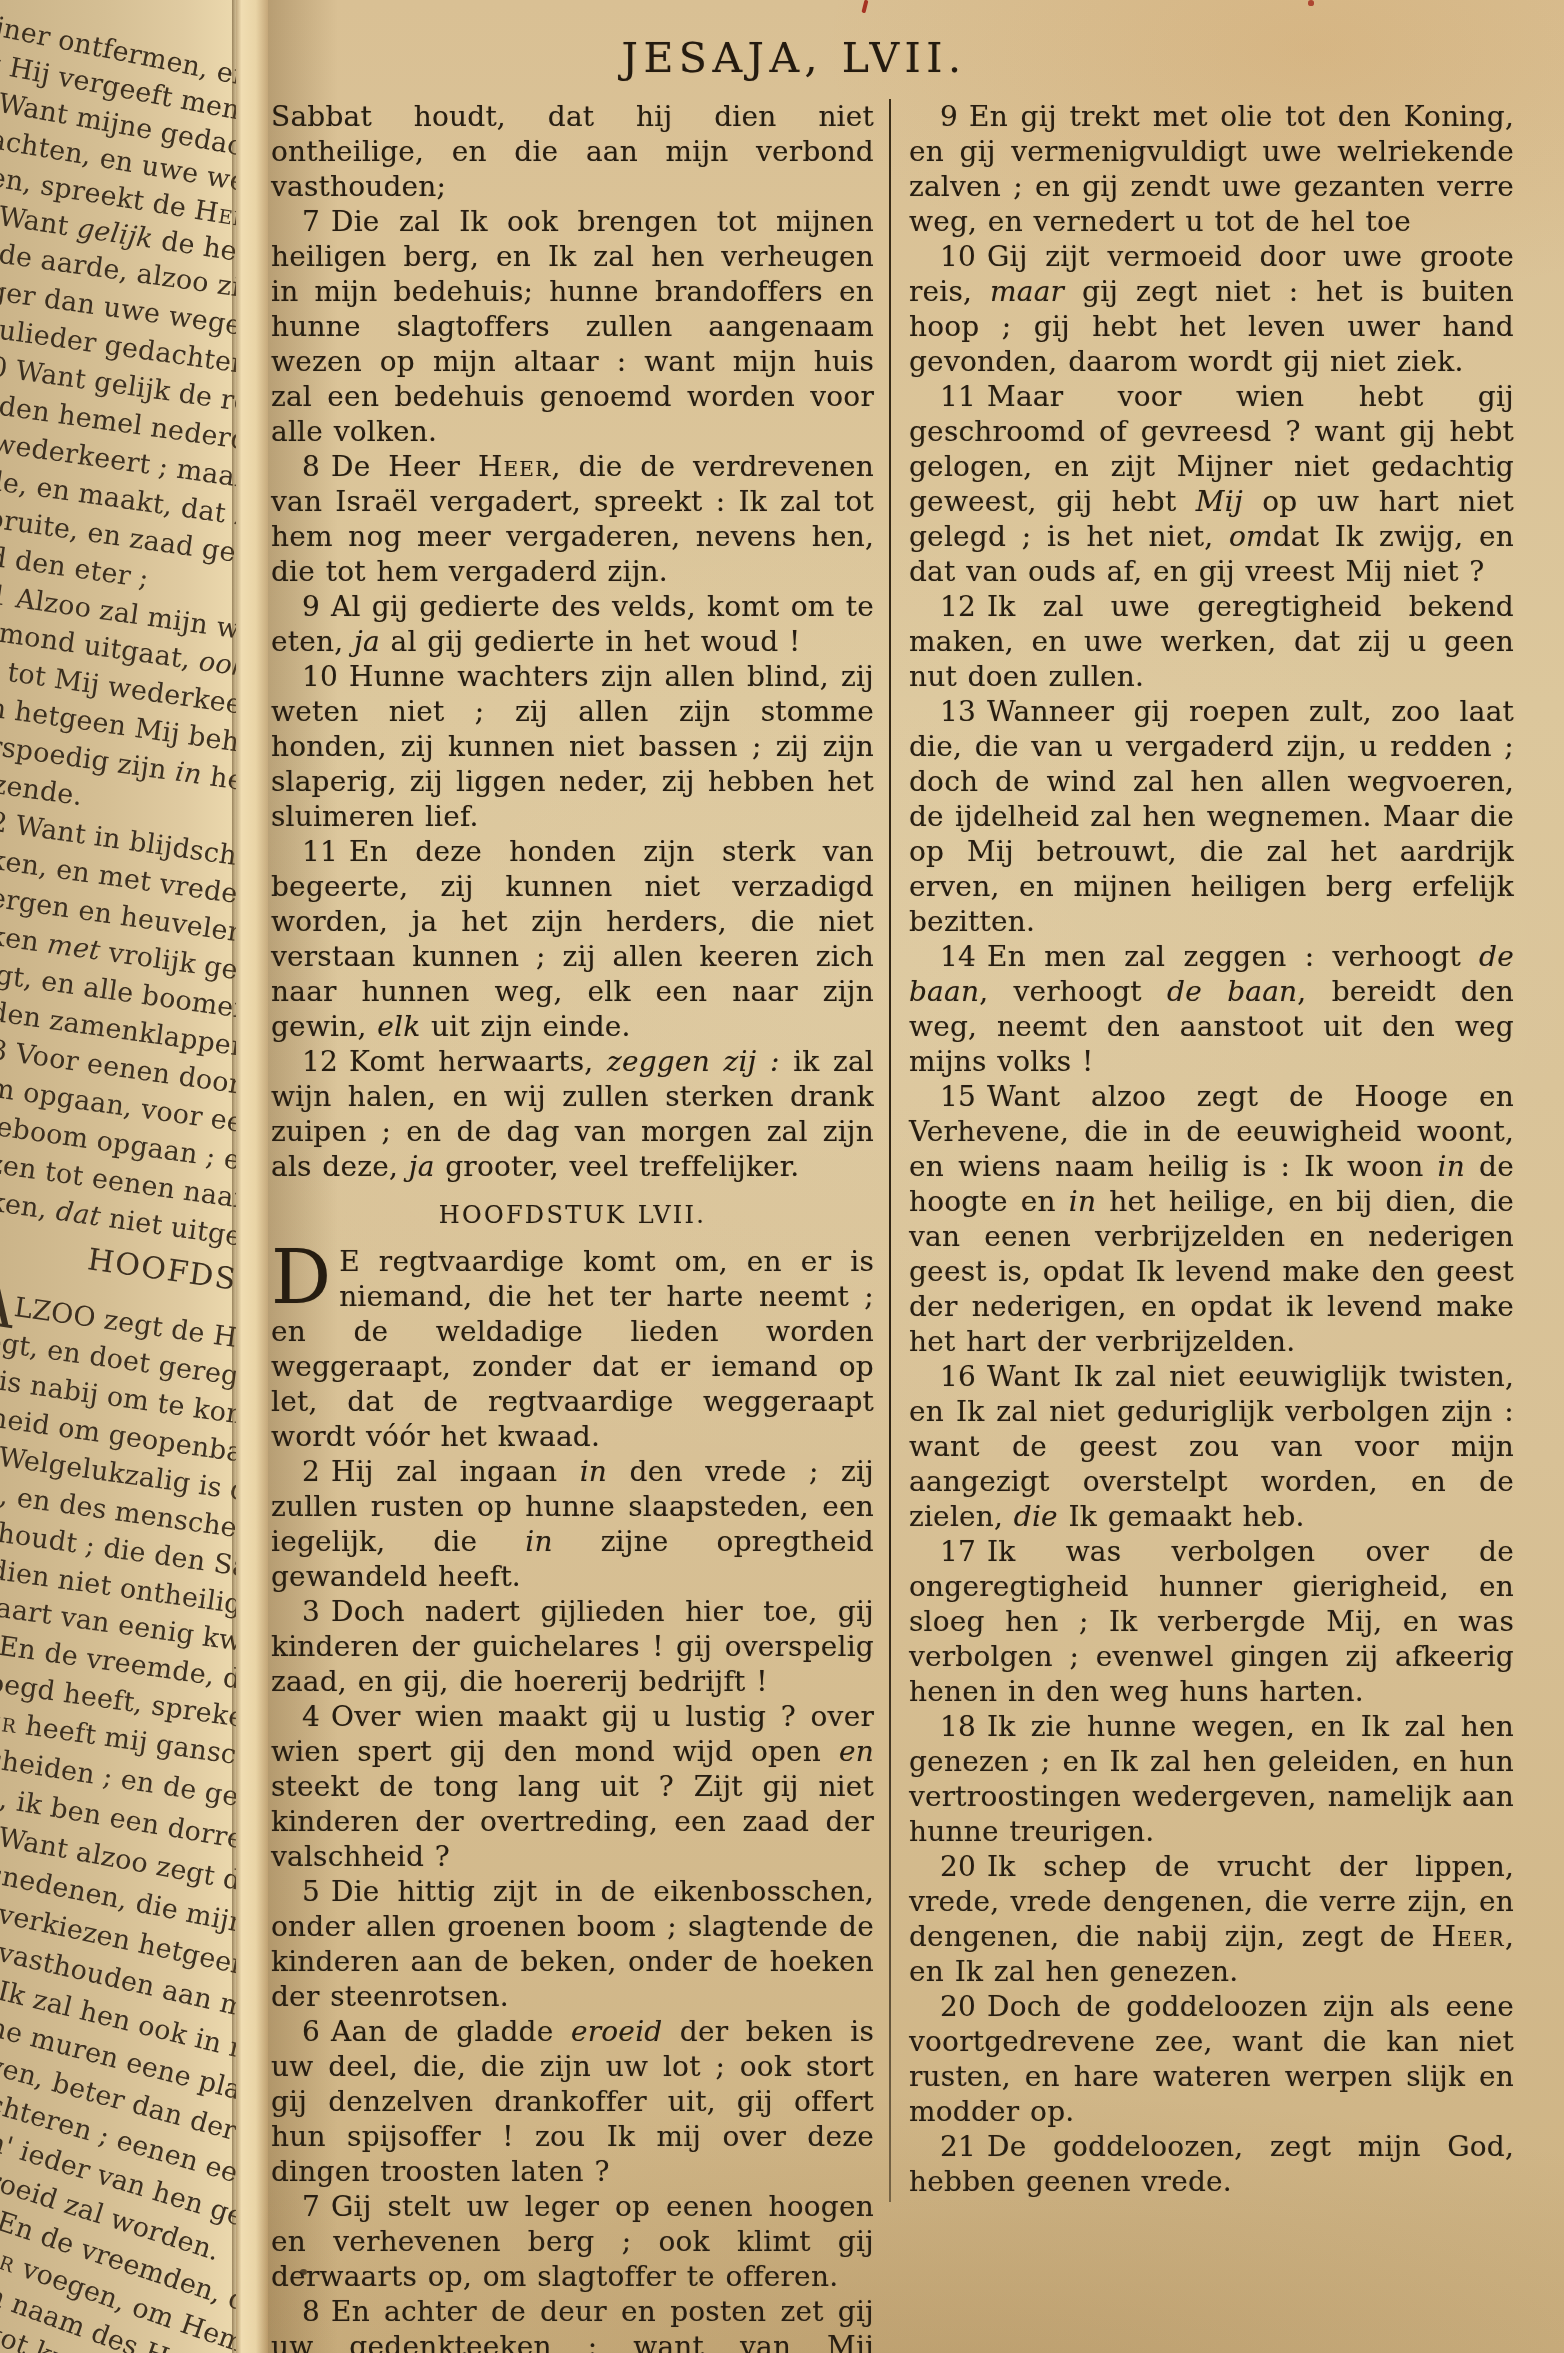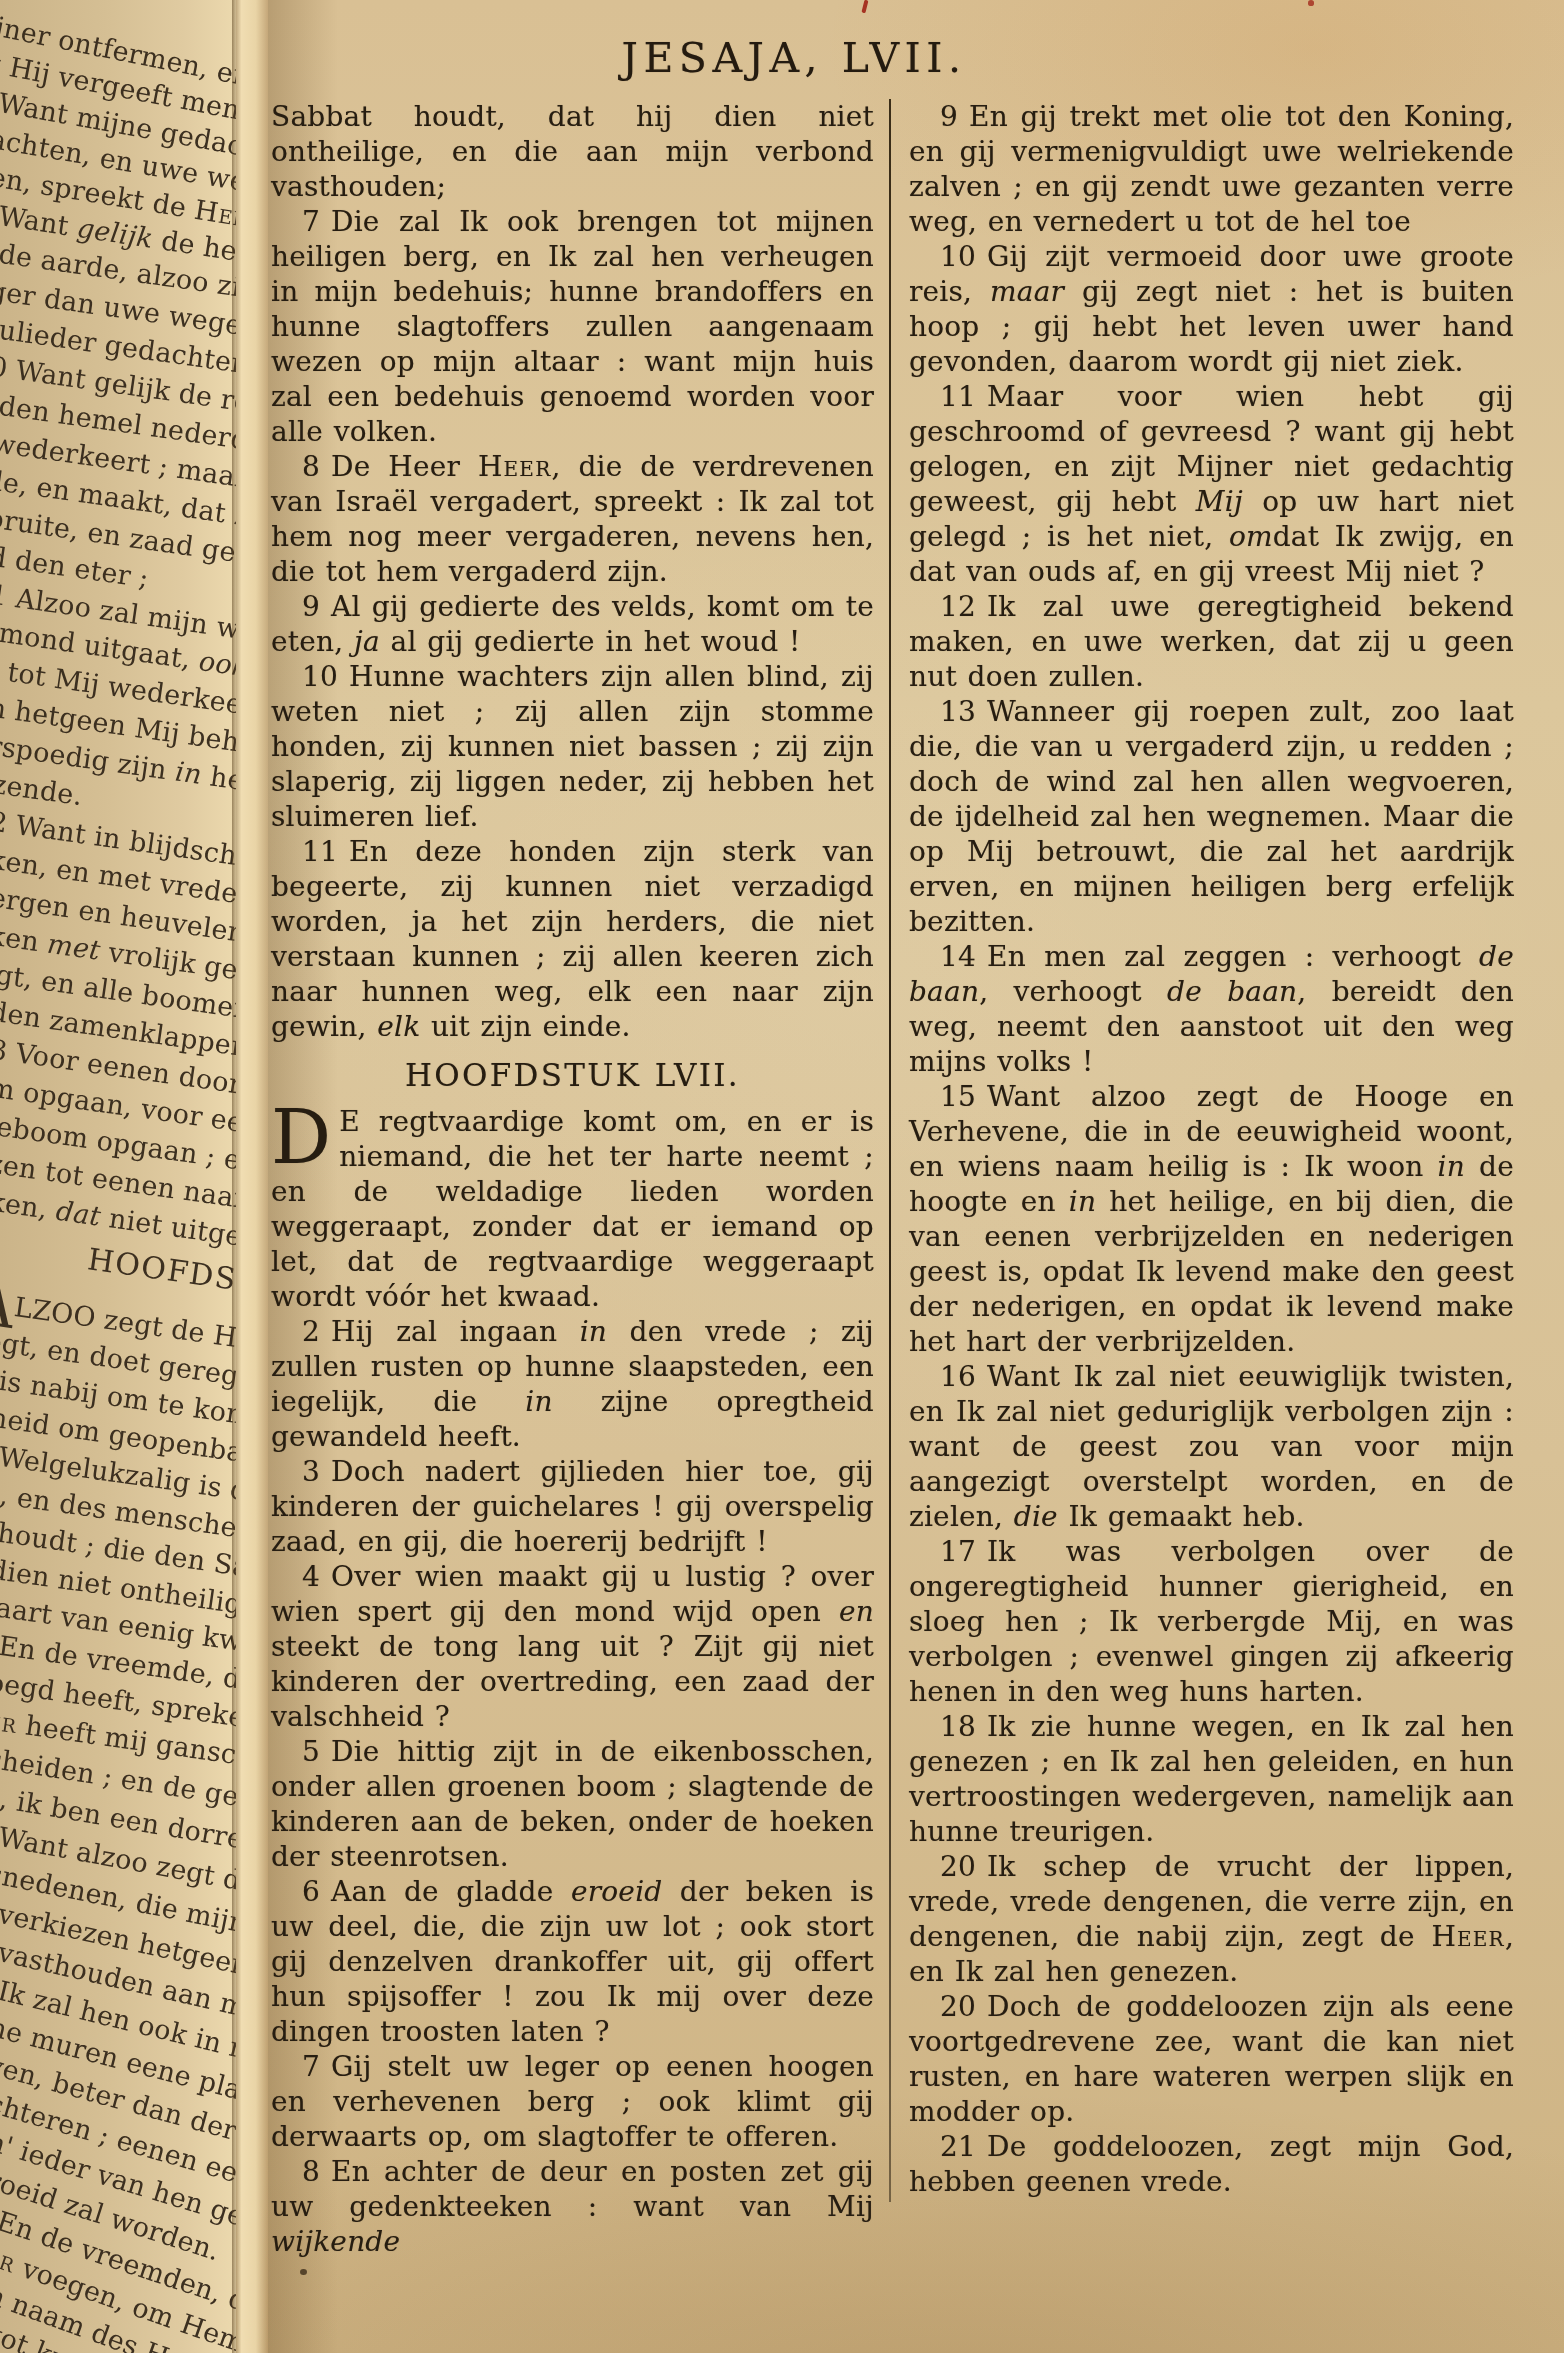--- a/index.html
+++ b/index.html
@@ -32,21 +32,21 @@
     background:linear-gradient(180deg,#3a2d18 0%,#2f2414 70%,rgba(47,36,20,.55) 100%);}
   .col{position:absolute;top:99px;color:#261d11;text-shadow:0 0 0.8px rgba(40,25,10,.35);}
   .col-left{left:271px;width:603px;}
   .col-right{left:909px;width:605px;}
   .verse{margin:0;text-indent:31px;font-size:28px;line-height:35px;text-align:justify;
     letter-spacing:0.2px;word-spacing:1.6px;}
   .cont{text-indent:0;}
   .verse i{font-style:italic;}
   .sc{font-variant:small-caps;letter-spacing:1.2px;}
   .vn{margin-right:11px;}
-  .chap-head{margin:11px 0 7.8px 0;text-indent:0;text-align:center;font-size:31px;
+  .chap-head{margin:11px 0 7.8px 0;text-indent:0;text-align:center;font-size:24px;
     letter-spacing:2.3px;line-height:41px;}
   .dropcap{float:left;font-size:75px;line-height:59px;margin:4.7px 7.8px 0 0;}
   .pagenum{position:absolute;left:271px;top:2240px;width:603px;text-align:center;
     font-size:29px;color:#2a2013;text-shadow:0 0 0.8px rgba(40,25,10,.4);}
   .mark{position:absolute;background:#a63322;border-radius:1.6px;}
   .mark1{left:863px;top:0;width:3.9px;height:12.5px;transform:rotate(14deg);}
   .mark2{left:1308px;top:0;width:6.3px;height:5.5px;border-radius:50%;opacity:.85;}
   .speck{position:absolute;left:300px;top:2269px;width:7px;height:6.3px;border-radius:50%;
     background:rgba(52,38,20,.75);}
 </style>
@@ -123,20 +123,21 @@
   <div class="main-page">
     <div class="running-head">JESAJA, LVII.</div>
     <div class="divider"></div>
     <div class="col col-left" id="colLeft">
         <p class="verse cont">Sabbat houdt, dat hij dien niet ontheilige, en die aan mijn verbond vasthouden;</p>
         <p class="verse"><span class="vn">7</span>Die zal Ik ook brengen tot mijnen heiligen berg, en Ik zal hen verheugen in mijn bedehuis; hunne brandoffers en hunne slagtoffers zullen aangenaam wezen op mijn altaar : want mijn huis zal een bedehuis genoemd worden voor alle volken.</p>
         <p class="verse"><span class="vn">8</span>De Heer <span class="sc">Heer</span>, die de verdrevenen van Israël vergadert, spreekt : Ik zal tot hem nog meer vergaderen, nevens hen, die tot hem vergaderd zijn.</p>
         <p class="verse"><span class="vn">9</span>Al gij gedierte des velds, komt om te eten, <i>ja</i> al gij gedierte in het woud !</p>
         <p class="verse"><span class="vn">10</span>Hunne wachters zijn allen blind, zij weten niet ; zij allen zijn stomme honden, zij kunnen niet bassen ; zij zijn slaperig, zij liggen neder, zij hebben het sluimeren lief.</p>
         <p class="verse"><span class="vn">11</span>En deze honden zijn sterk van begeerte, zij kunnen niet verzadigd worden, ja het zijn herders, die niet verstaan kunnen ; zij allen keeren zich naar hunnen weg, elk een naar zijn gewin, <i>elk</i> uit zijn einde.</p>
+        <p class="verse"><span class="vn">12</span>Komt herwaarts, <i>zeggen zij :</i> ik zal wijn halen, en wij zullen sterken drank zuipen ; en de dag van morgen zal zijn als deze, <i>ja</i> grooter, veel treffelijker.</p>
         <div class="verse chap-head">HOOFDSTUK LVII.</div>
         <p class="verse cont"><span class="dropcap">D</span>E regtvaardige komt om, en er is niemand, die het ter harte neemt ; en de weldadige lieden worden weggeraapt, zonder dat er iemand op let, dat de regtvaardige weggeraapt wordt vóór het kwaad.</p>
         <p class="verse"><span class="vn">2</span>Hij zal ingaan <i>in</i> den vrede ; zij zullen rusten op hunne slaapsteden, een iegelijk, die <i>in</i> zijne opregtheid gewandeld heeft.</p>
         <p class="verse"><span class="vn">3</span>Doch nadert gijlieden hier toe, gij kinderen der guichelares ! gij overspelig zaad, en gij, die hoererij bedrijft !</p>
         <p class="verse"><span class="vn">4</span>Over wien maakt gij u lustig ? over wien spert gij den mond wijd open <i>en</i> steekt de tong lang uit ?  Zijt gij niet kinderen der overtreding, een zaad der valschheid ?</p>
         <p class="verse"><span class="vn">5</span>Die hittig zijt in de eikenbosschen, onder allen groenen boom ; slagtende de kinderen aan de beken, onder de hoeken der steenrotsen.</p>
         <p class="verse"><span class="vn">6</span>Aan de gladde <i>eroeid</i> der beken is uw deel, die, die zijn uw lot ; ook stort gij denzelven drankoffer uit, gij offert hun spijsoffer !  zou Ik mij over deze dingen troosten laten ?</p>
         <p class="verse"><span class="vn">7</span>Gij stelt uw leger op eenen hoogen en verhevenen berg ; ook klimt gij derwaarts op, om slagtoffer te offeren.</p>
         <p class="verse"><span class="vn">8</span>En achter de deur en posten zet gij uw gedenkteeken :  want van Mij <i>wijkende</i></p>
       </div>

